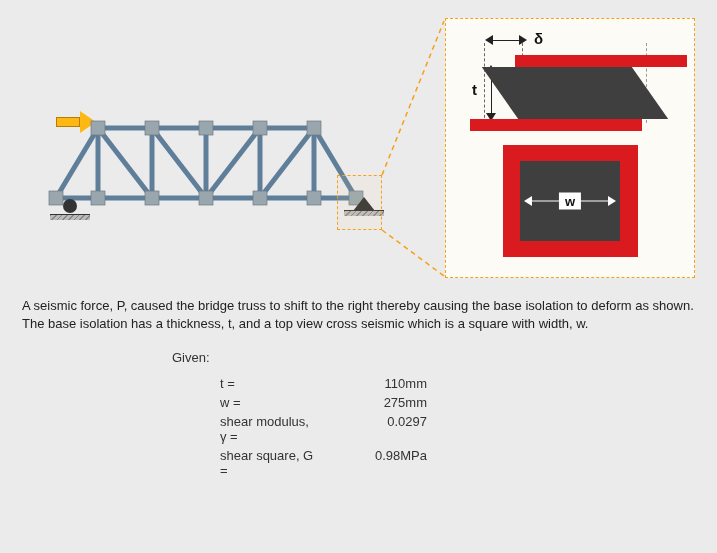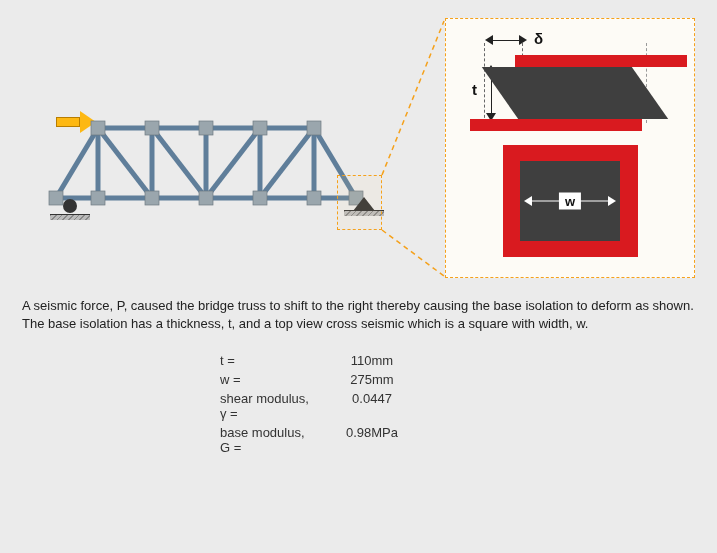--- a/index.html
+++ b/index.html
@@ -154,21 +154,21 @@
       color: #222;
       margin-bottom: 18px;
     }
     .given-block {
       margin-left: 150px;
     }
     .given-label { margin-bottom: 8px; }
     .given-table { margin-left: 46px; }
     .given-table td { padding: 1px 0; vertical-align: top; font-size: 13px; }
     .given-table .param { width: 95px; }
-    .given-table .val { width: 110px; text-align: center; }
+    .given-table .val { width: 110px; text-align: right; }
   </style>
 </head>
 <body>
 
 <div class="diagram-area">
 
   <div class="truss-region">
     <div class="load-arrow">
       <div class="shaft"></div>
         <div class="head"></div>
@@ -262,33 +262,34 @@
         <div class="w-arrow-r"></div>
         <span class="w-pill">w</span>
       </div>
     </div>
   </div>
 </div>
 
 <p class="problem-text">A seismic force, P, caused the bridge truss to shift to the right thereby causing the base isolation to deform as shown. The base isolation has a thickness, t, and a top view cross seismic which is a square with width, w.</p>
 
 <div class="given-block">
+  <div class="given-label">Given:</div>
   <table class="given-table">
     <tbody>
         <tr>
       <td class="param">t =</td>
       <td class="val">110mm</td>
     </tr>
     <tr>
       <td class="param">w =</td>
       <td class="val">275mm</td>
     </tr>
     <tr>
       <td class="param">shear modulus, γ =</td>
-      <td class="val">0.0447</td>
+      <td class="val">0.0297</td>
     </tr>
     <tr>
-      <td class="param">base modulus, G =</td>
+      <td class="param">shear square, G =</td>
       <td class="val">0.98MPa</td>
     </tr>
   </tbody>
     </table>
 </div>
 
 </body></html>

